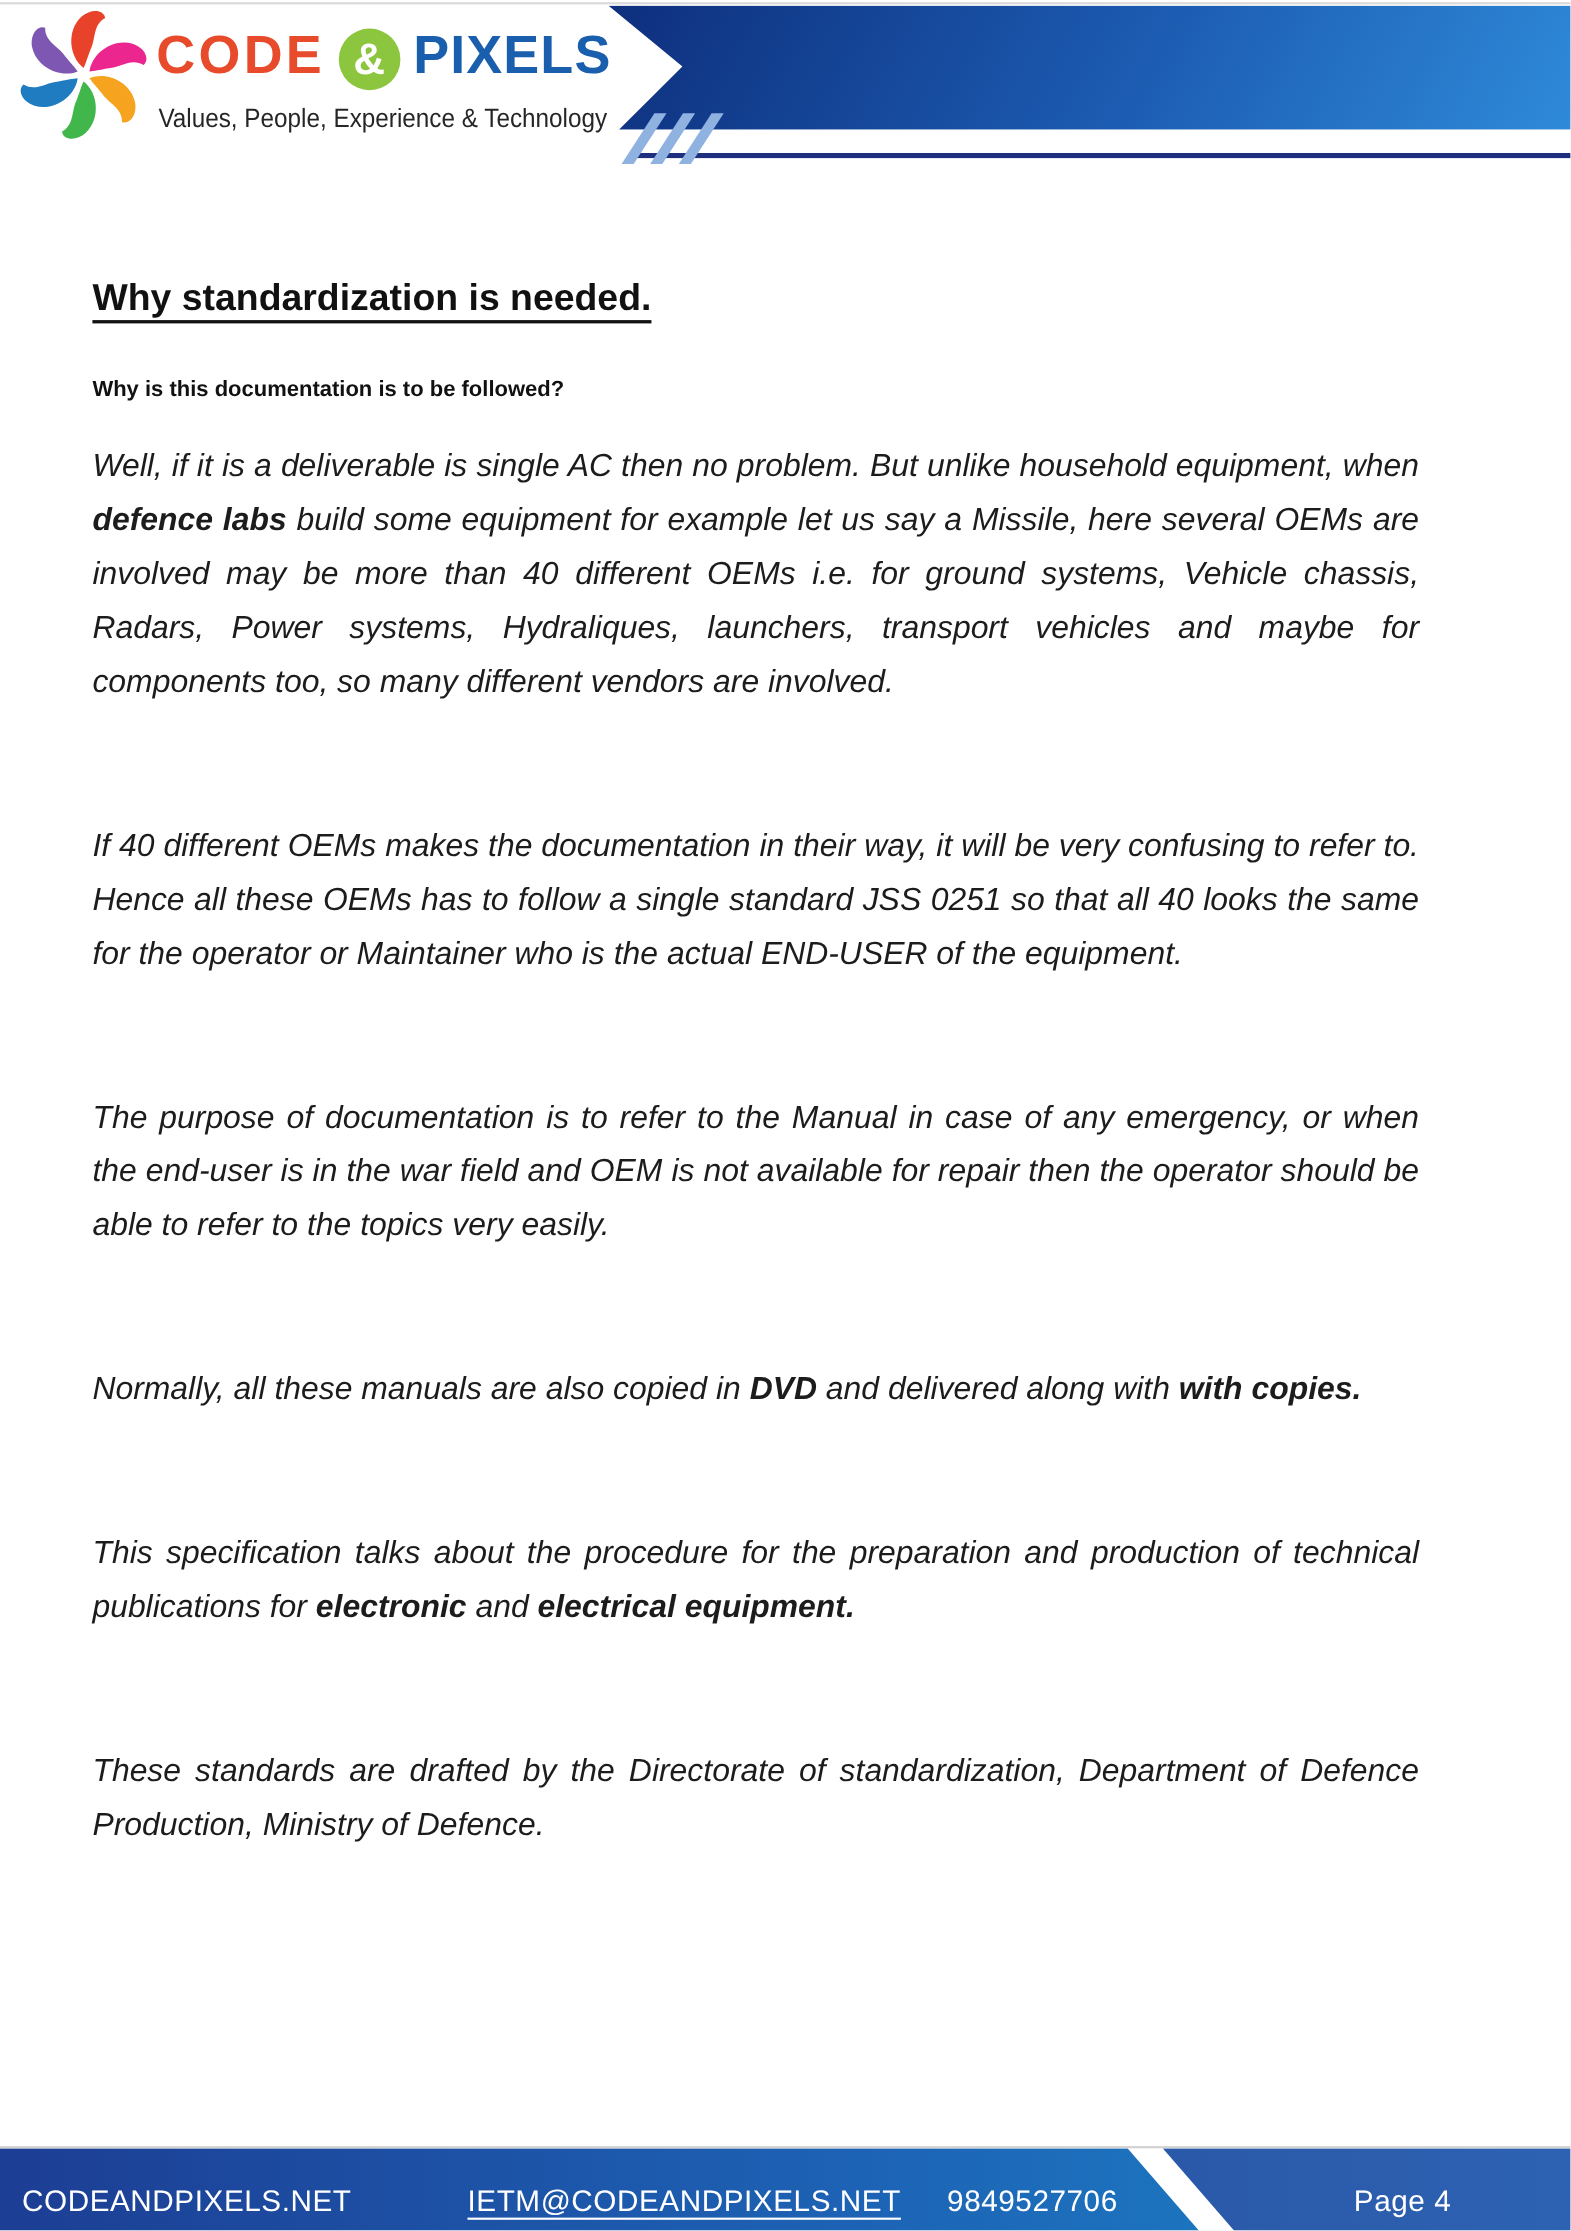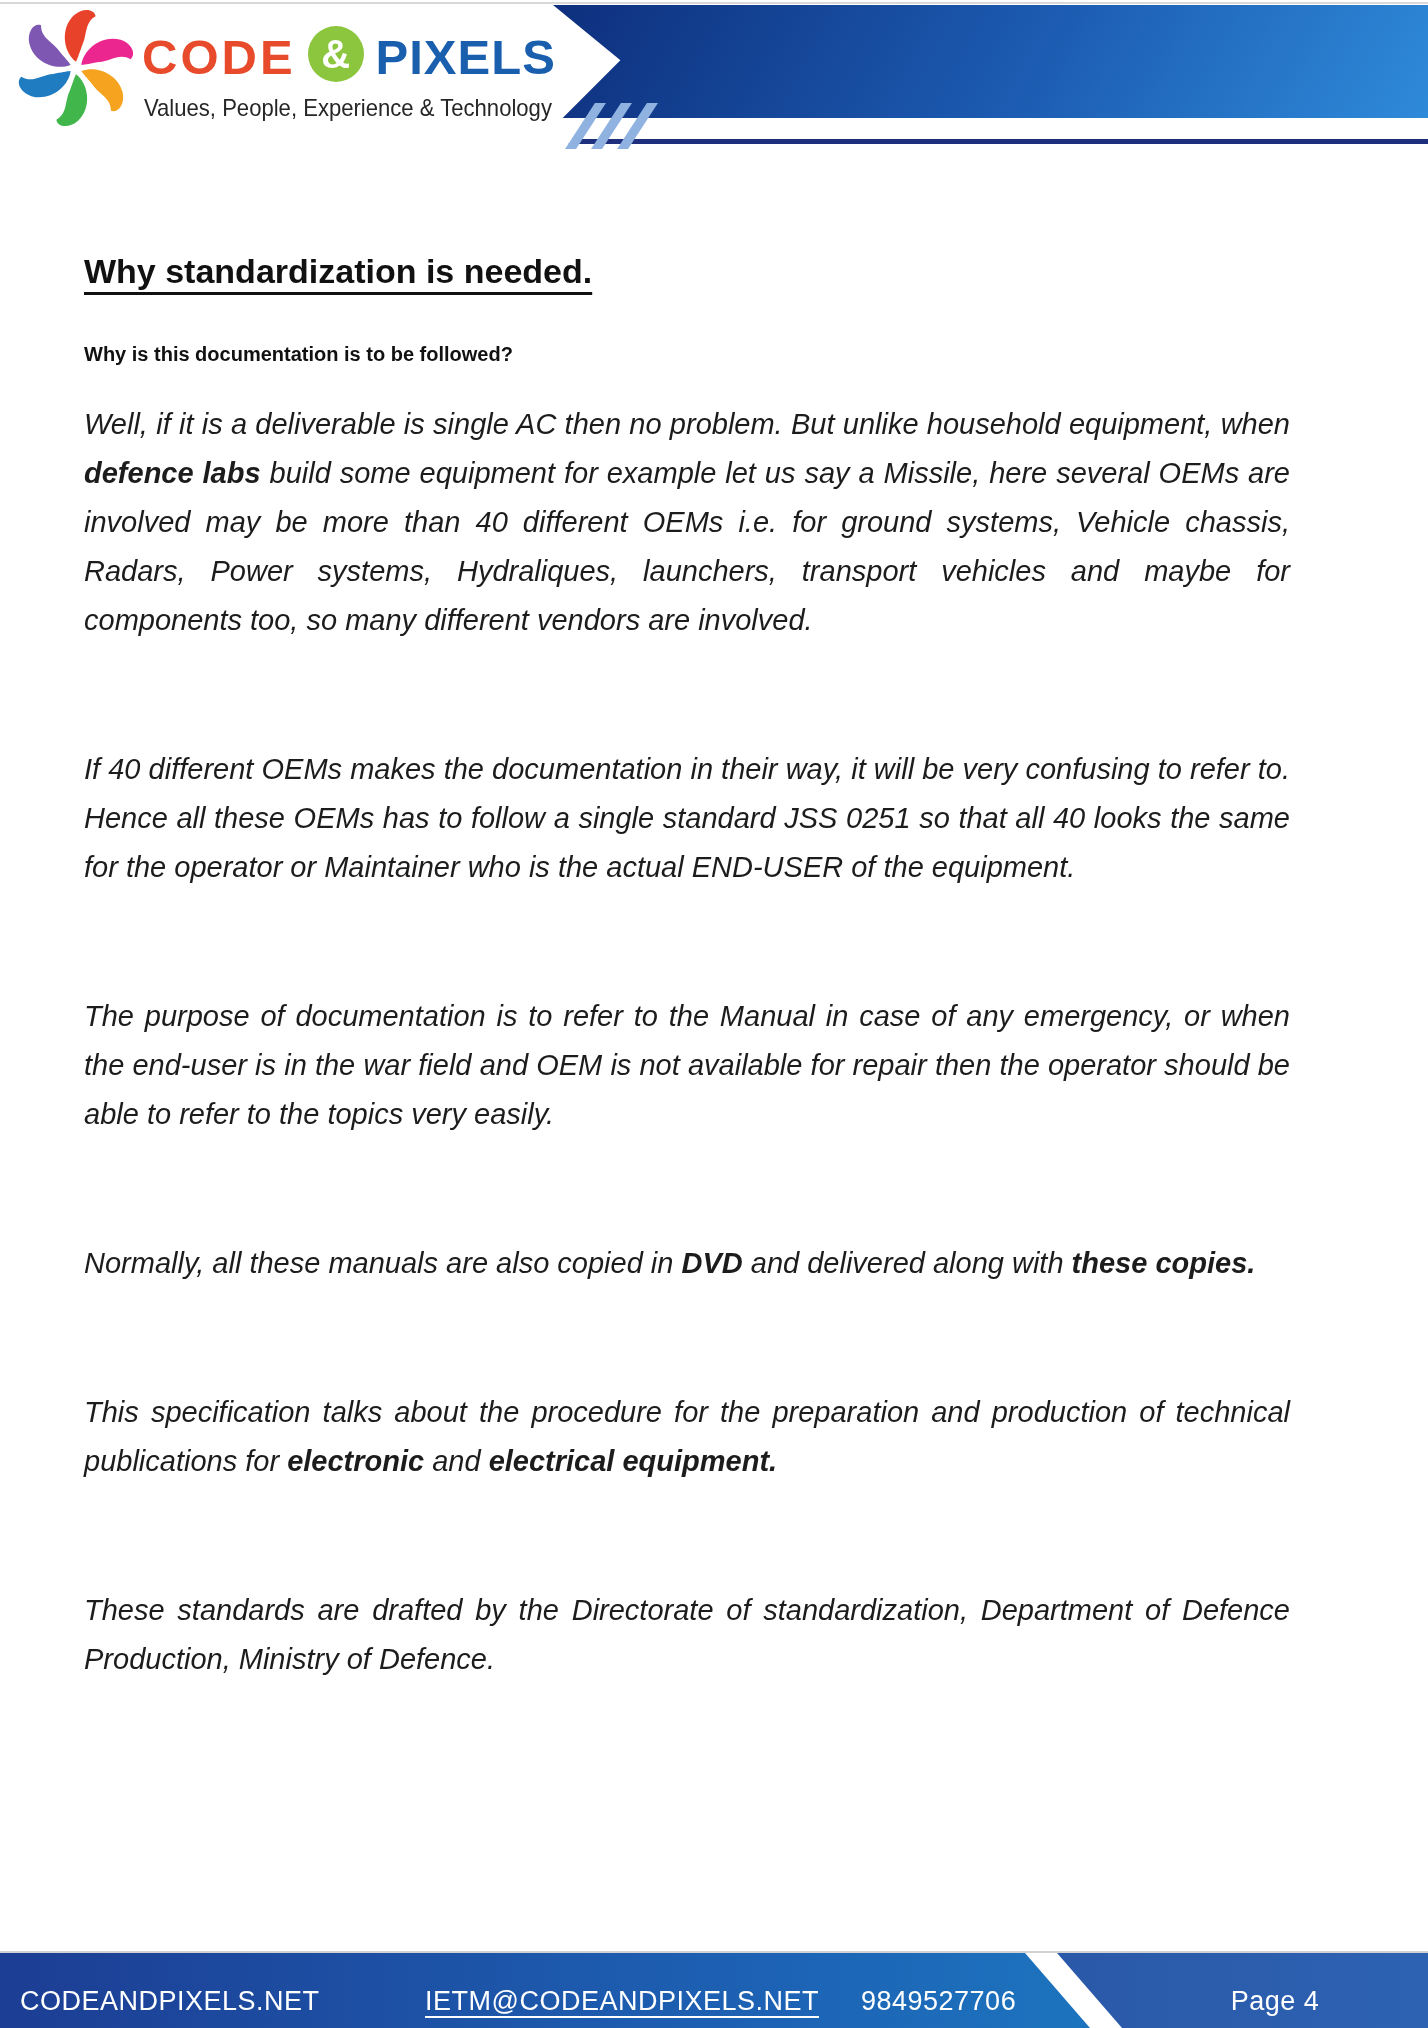--- a/index.html
+++ b/index.html
@@ -4,21 +4,21 @@
 <style>
   html,body{margin:0;padding:0;background:#e9e9e9;}
   .page{
     position:relative;width:1428px;height:2028px;background:#ffffff;
     font-family:"Liberation Sans",sans-serif;overflow:hidden;margin:0 auto;
   }
   
   .top-hairline{position:absolute;top:2px;left:0;width:100%;height:2px;background:#d9d9d9;}
   .header{position:absolute;top:0;left:0;width:100%;height:150px;}
   .logo-mark{position:absolute;left:14px;top:6px;width:124px;height:124px;}
-  .brand-row{position:absolute;left:142px;top:26px;display:flex;align-items:flex-end;gap:12px;}
+  .brand-row{position:absolute;left:142px;top:26px;display:flex;align-items:flex-start;gap:12px;}
   .brand-code{font-size:49px;font-weight:bold;color:#e84b2c;letter-spacing:3px;line-height:1;}
   .brand-amp{width:56px;height:56px;border-radius:50%;background:#8cc63e;color:#ffffff;
     font-size:40px;font-weight:bold;display:flex;align-items:center;justify-content:center;line-height:1;}
   .brand-pixels{font-size:49px;font-weight:bold;color:#1a5fae;letter-spacing:1px;line-height:1;}
   .brand-tagline{position:absolute;left:144px;top:94px;font-size:24px;color:#262626;
     transform:scaleX(.92);transform-origin:left;white-space:nowrap;letter-spacing:0px;}
   .header-band{position:absolute;left:553px;top:5px;width:875px;height:113px;
     background:linear-gradient(118deg,#0e2f7d 0%,#1c5cb2 55%,#2f8ad9 100%);
     clip-path:polygon(0 0,100% 0,100% 100%,1.1% 100%,7.7% 49%);}
   .header-underline{position:absolute;left:568px;top:139px;right:0;height:5px;background:#1e2f7d;
@@ -86,21 +86,21 @@
         <div class="s s3"></div>
     </div>
   </div>
 
   <div class="content">
     <h1 class="doc-title">Why standardization is needed.</h1>
     <h2 class="doc-subtitle">Why is this documentation is to be followed?</h2>
     <p><span>Well, if it is a deliverable is single AC then no problem. But unlike household equipment, when </span><b>defence labs</b><span> build some equipment for example let us say a Missile, here several OEMs are involved may be more than 40 different OEMs i.e. for ground systems, Vehicle chassis, Radars, Power systems, Hydraliques, launchers, transport vehicles and maybe for components too, so many different vendors are involved.</span></p>
     <p><span>If 40 different OEMs makes the documentation in their way, it will be very confusing to refer to. Hence all these OEMs has to follow a single standard JSS 0251 so that all 40 looks the same for the operator or Maintainer who is the actual END-USER of the equipment.</span></p>
     <p><span>The purpose of documentation is to refer to the Manual in case of any emergency, or when the end-user is in the war field and OEM is not available for repair then the operator should be able to refer to the topics very easily.</span></p>
-    <p><span>Normally, all these manuals are also copied in </span><b>DVD</b><span> and delivered along with </span><b>these copies.</b></p>
+    <p><span>Normally, all these manuals are also copied in </span><b>DVD</b><span> and delivered along with </span><b>with copies.</b></p>
     <p><span>This specification talks about the procedure for the preparation and production of technical publications for </span><b>electronic</b><span> and </span><b>electrical equipment.</b></p>
     <p><span>These standards are drafted by the Directorate of standardization, Department of Defence Production, Ministry of Defence.</span></p>
   </div>
 
   <div class="footer">
     <div class="footer-hairline"></div>
     <div class="footer-left-bar"></div>
     <div class="footer-right-bar"></div>
     <div class="footer-text footer-website">CODEANDPIXELS.NET</div>
     <div class="footer-text footer-center">

